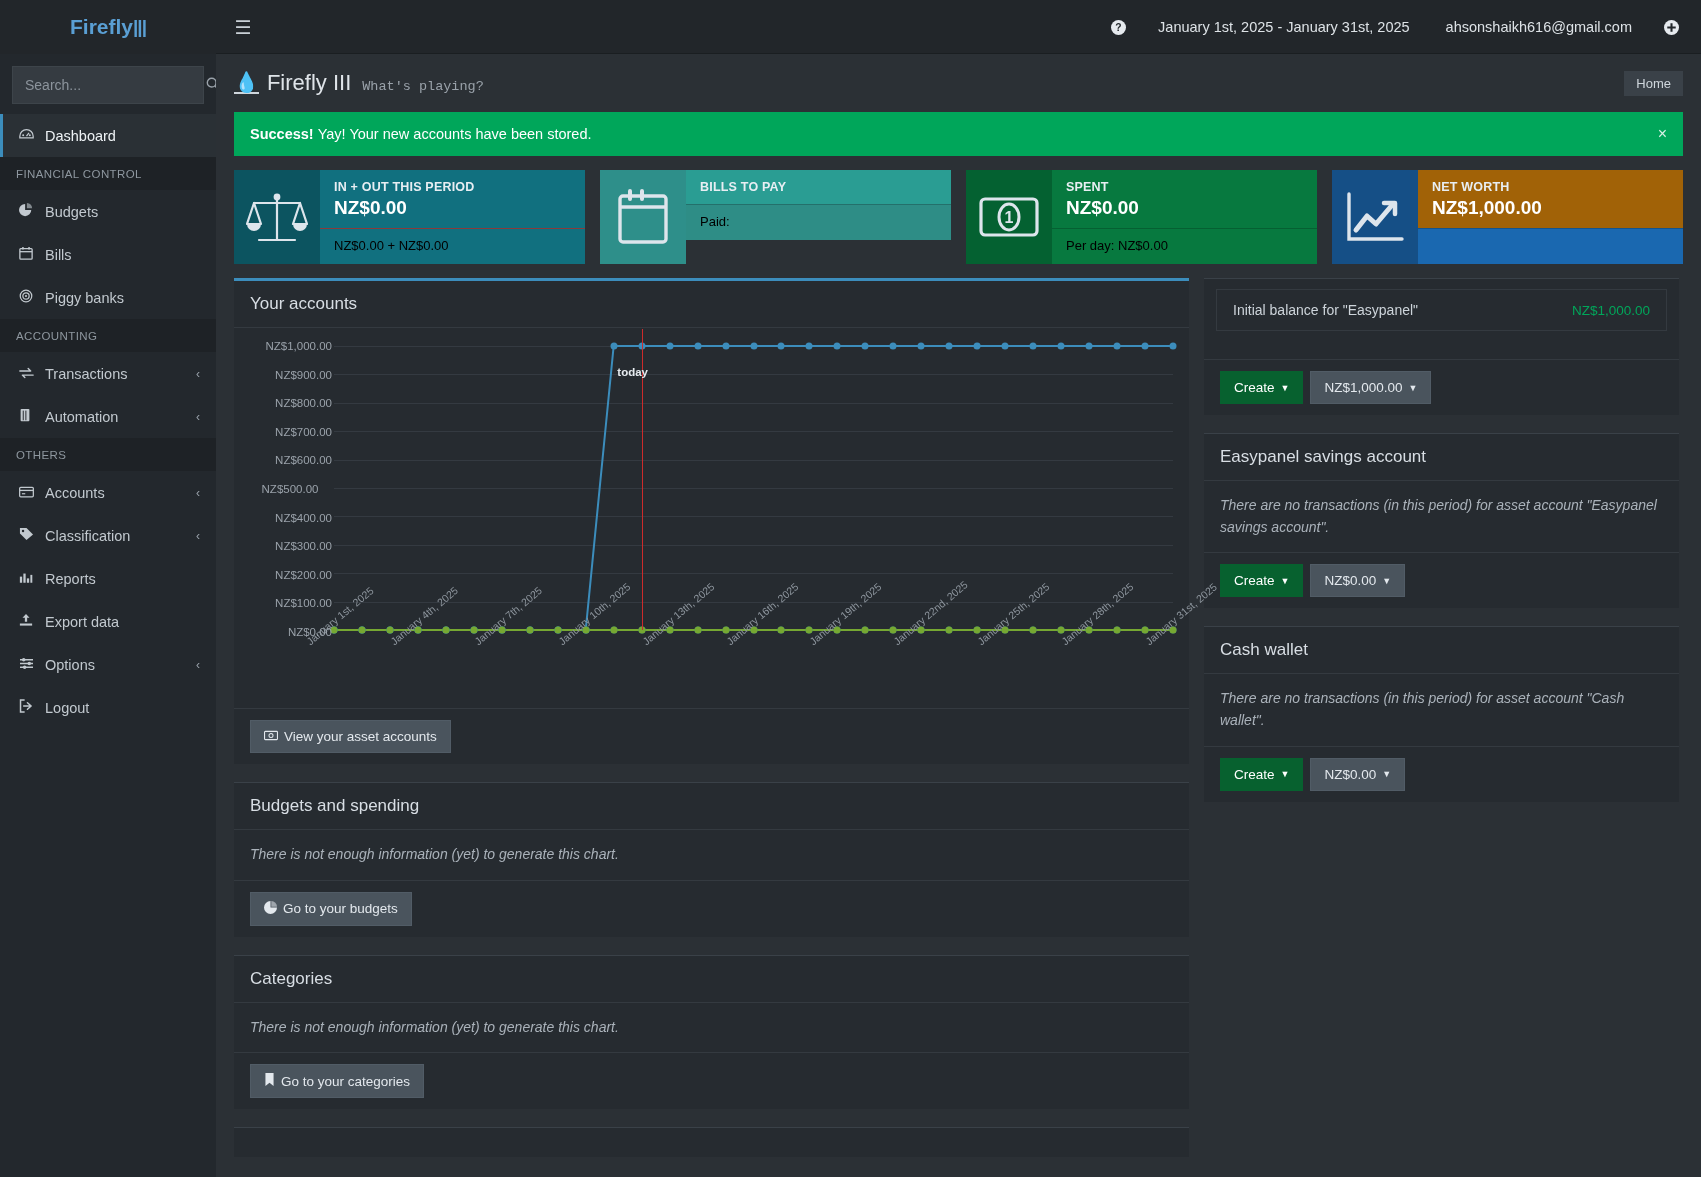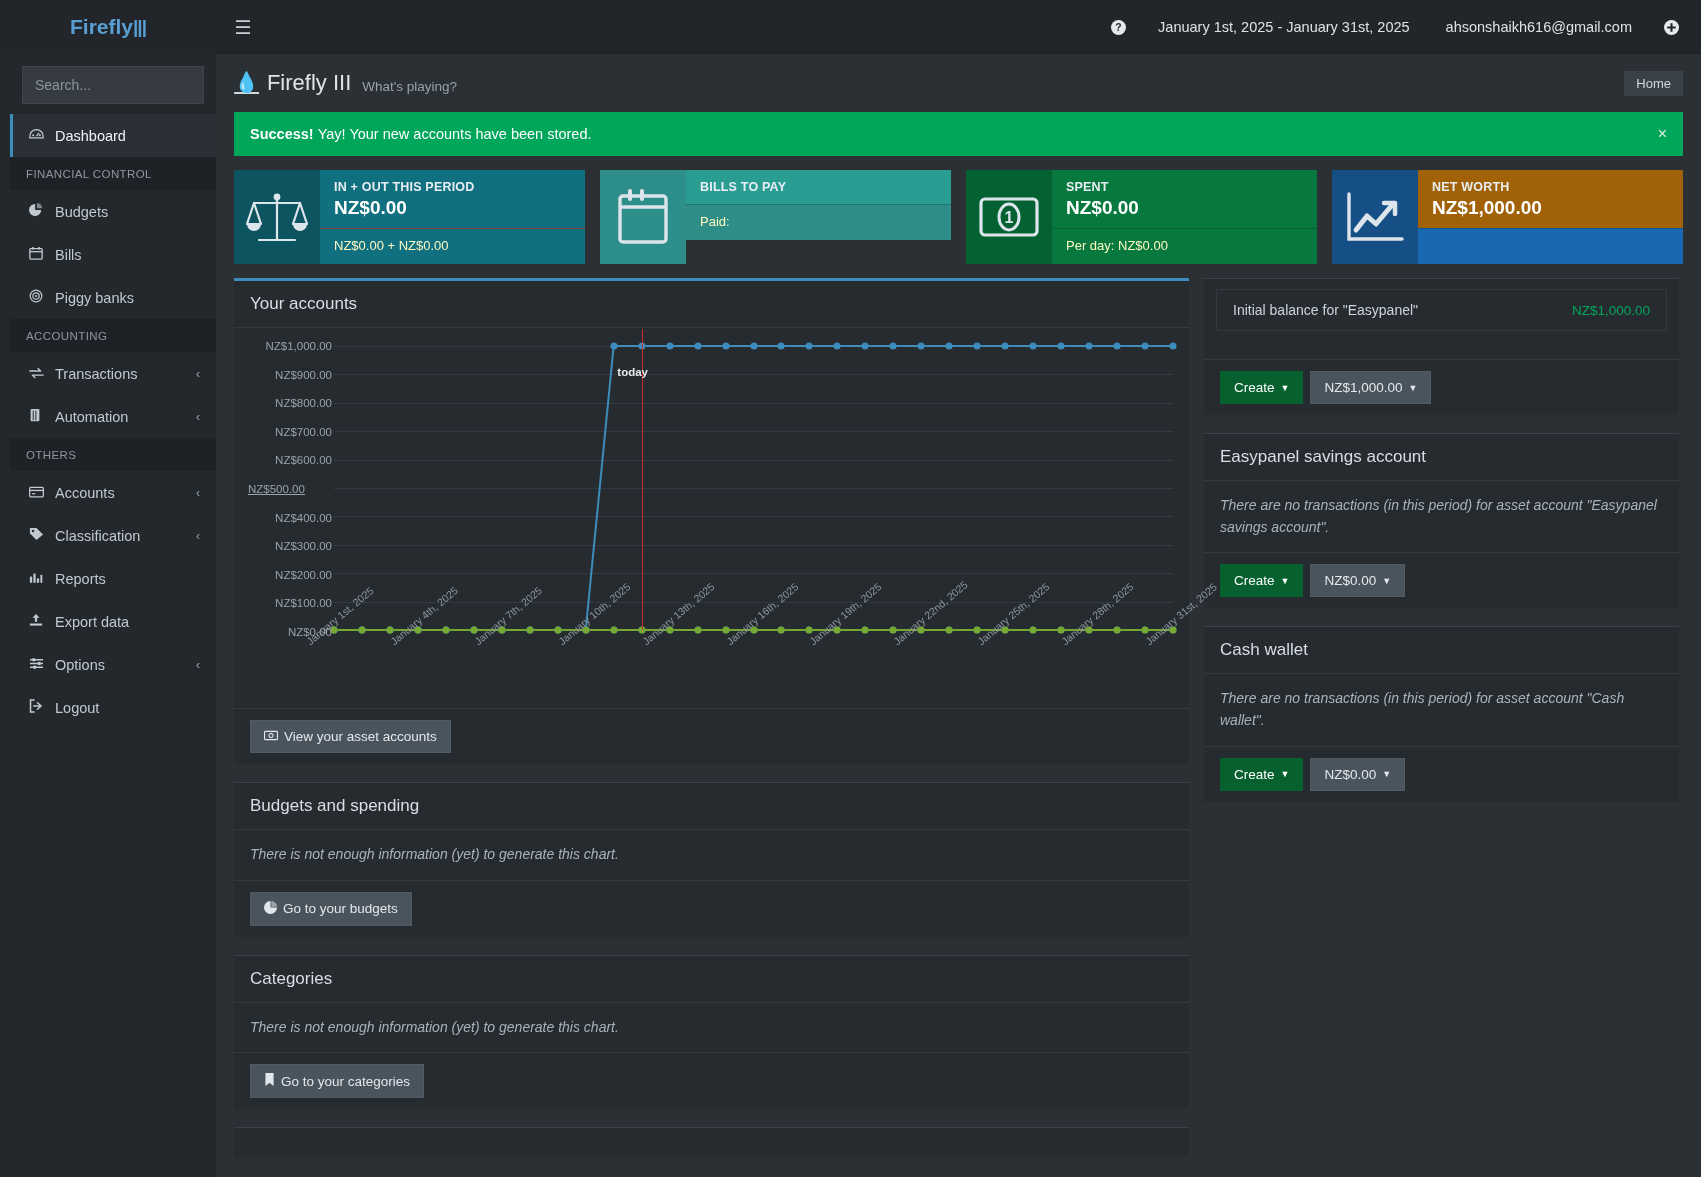--- a/index.html
+++ b/index.html
@@ -41,21 +41,20 @@
     height:54px; display:flex; align-items:center; cursor:pointer;}
 
   
   .body-wrap { flex: 1; display: flex; min-height: 0; }
 
   
   .sidebar {
     width: 216px; flex: 0 0 216px;
     background: #23282d;
     overflow: hidden;
-    padding-left: 10px;
   }
   .search-box {
     margin: 12px 12px 10px 12px;
     height: 38px; background: #353b41;
     border: 1px solid #3d444a;
     display: flex; align-items: center;
     padding: 0 12px;
   }
   .search-box input {
     flex: 1; background: transparent; border: none; outline: none;
@@ -87,21 +86,21 @@
     overflow-y: auto; overflow-x: hidden;
     padding: 0;
   }
   .content-header {
     display: flex; align-items: center;
     padding: 16px 18px 10px 18px;
   }
   .ch-logo { font-size: 20px; color: #cfd6dc; margin-right: 8px;
     border-bottom: 2px solid #cfd6dc; line-height:.9; padding-bottom:1px;}
   .ch-title { font-size: 22px; color: #dfe4e9; }
-  .ch-sub { font-size: 13.5px; color: #9aa2aa; margin-left: 11px; padding-top:6px;}
+  .ch-sub { font-size: 13.5px; color: #9aa2aa; margin-left: 11px; padding-top:6px;font-family:Liberation Mono, monospace;}
   .ch-right { margin-left: auto; }
   .breadcrumb-pill {
     background: #3a4148; color: #cfd6dc; font-size: 13px;
     padding: 5px 12px;
   }
 
   .alert-success {
     margin: 6px 18px 14px 18px;
     background: #00a65a; color: #ffffff;
     padding: 14px 16px; font-size: 14.5px;
@@ -123,21 +122,21 @@
   .ib-icon {
     width: 86px; flex: 0 0 86px;
     display: flex; align-items: center; justify-content: center;
     color: #e3e9ee;
   }
   .ib-body { flex: 1; min-width: 0; display: flex; flex-direction: column; }
   .ib-top { padding: 10px 14px 9px 14px; }
   .ib-text { font-size: 12.5px; color: #e8eef3; font-weight: bold; letter-spacing: .2px; }
   .ib-num { font-size: 19px; color: #ffffff; font-weight: bold; margin-top: 3px; }
   .ib-foot {
-    padding: 9px 14px; font-size: 13px; color: #fef9c3;
+    padding: 9px 14px; font-size: 13px; color: #000000;
     border-top: 1px solid rgba(0,0,0,.18);
     min-height: 36px;
   }
   
   .ib-teal .ib-icon { background: #0c5460; }
   .ib-teal .ib-top  { background: #11707f; }
   .ib-teal .ib-foot { background: #11707f; border-top-color: #8a3b3b; }
   
   .ib-teal2 .ib-icon { background: #2e8f8a; }
   .ib-teal2 .ib-top  { background: #2a9d93; }
@@ -590,21 +589,21 @@
                   </div>
                   <div style="position: absolute; left: 100%; top: 100%;">
                     <div style="position: absolute; white-space: nowrap; font-size: 10.5px; color: rgb(142, 150, 158); transform: rotate(-40deg); transform-origin: left top; left: -30px; top: 8px;">January 31st, 2025</div>
                   </div>
                 </div>
             <div class="yaxis-label" style="top: calc(294px); right: calc(100% - 88px); left: auto; position: absolute; transform: translateY(-50%); width: 84px; text-align: right;">NZ$0.00</div>
                 <div class="yaxis-label" style="top: calc(265.4px); right: calc(100% - 88px); left: auto; position: absolute; transform: translateY(-50%); width: 84px; text-align: right;">NZ$100.00</div>
                 <div class="yaxis-label" style="top: calc(236.8px); right: calc(100% - 88px); left: auto; position: absolute; transform: translateY(-50%); width: 84px; text-align: right;">NZ$200.00</div>
                 <div class="yaxis-label" style="top: calc(208.2px); right: calc(100% - 88px); left: auto; position: absolute; transform: translateY(-50%); width: 84px; text-align: right;">NZ$300.00</div>
                 <div class="yaxis-label" style="top: calc(179.6px); right: calc(100% - 88px); left: auto; position: absolute; transform: translateY(-50%); width: 84px; text-align: right;">NZ$400.00</div>
-                <div class="yaxis-label" style="top: calc(151px); right: calc(100% - 88px); left: auto; position: absolute; transform: translateY(-50%); width: 84px; text-align: left; text-decoration: underline;">NZ$500.00</div>
+                <div class="yaxis-label" style="top: calc(151px); right: calc(100% - 88px); left: auto; position: absolute; transform: translateY(-50%); width: 84px; text-align: center;">NZ$500.00</div>
                 <div class="yaxis-label" style="top: calc(122.4px); right: calc(100% - 88px); left: auto; position: absolute; transform: translateY(-50%); width: 84px; text-align: right;">NZ$600.00</div>
                 <div class="yaxis-label" style="top: calc(93.8px); right: calc(100% - 88px); left: auto; position: absolute; transform: translateY(-50%); width: 84px; text-align: right;">NZ$700.00</div>
                 <div class="yaxis-label" style="top: calc(65.2px); right: calc(100% - 88px); left: auto; position: absolute; transform: translateY(-50%); width: 84px; text-align: right;">NZ$800.00</div>
                 <div class="yaxis-label" style="top: calc(36.6px); right: calc(100% - 88px); left: auto; position: absolute; transform: translateY(-50%); width: 84px; text-align: right;">NZ$900.00</div>
                 <div class="yaxis-label" style="top: calc(8px); right: calc(100% - 88px); left: auto; position: absolute; transform: translateY(-50%); width: 84px; text-align: right;">NZ$1,000.00</div>
                 <div class="today-label" style="left: calc(373.333px); top: 28px;">today</div>
               </div>
           </div>
           <div class="box-footer">
             <span class="btn">

